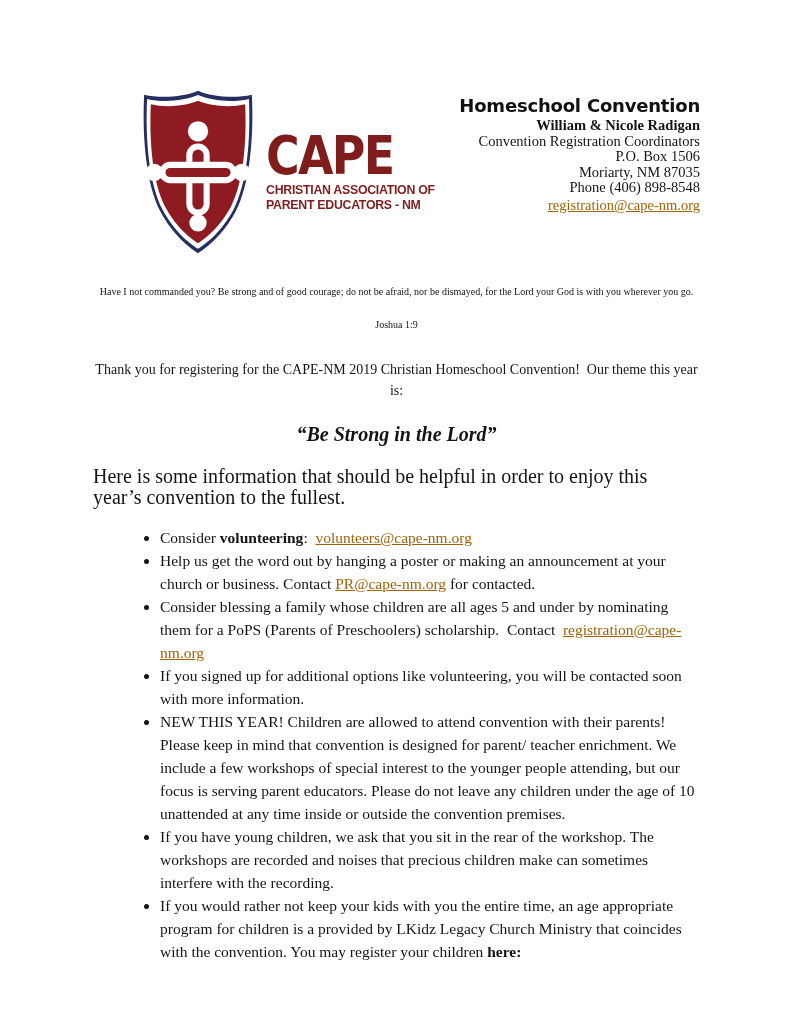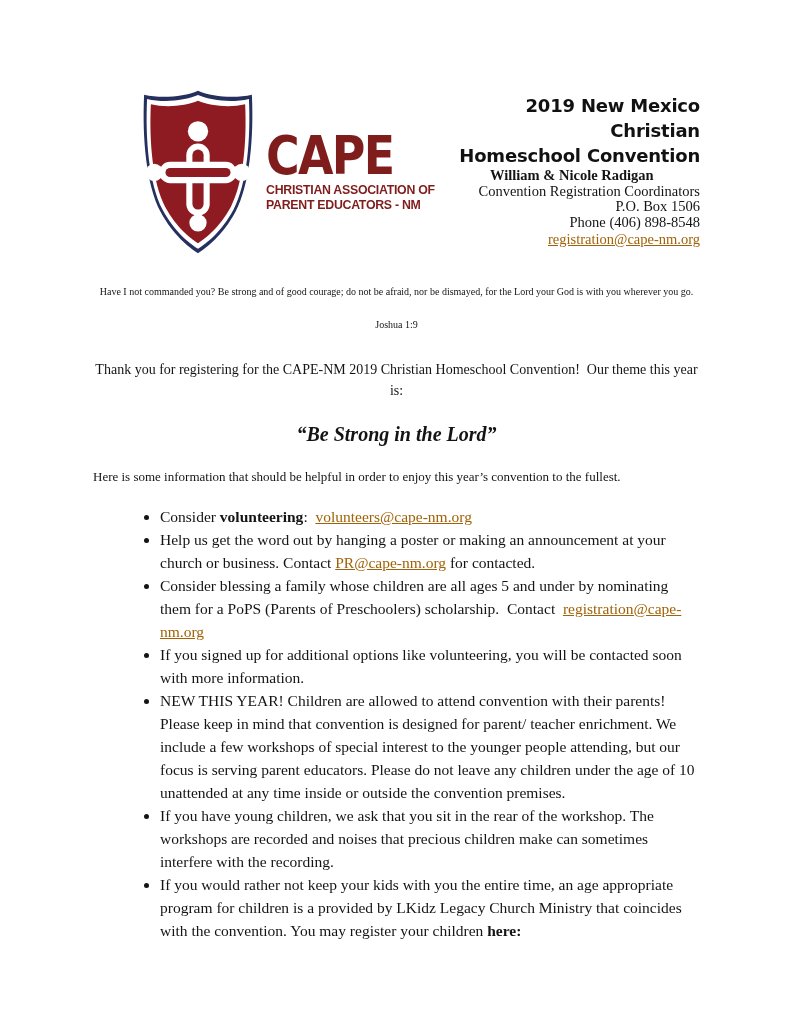--- a/index.html
+++ b/index.html
@@ -22,31 +22,31 @@
     transform: scaleX(0.95); transform-origin: left top; white-space: nowrap;
     margin-top: 2px;
   }
   .header-right { margin-left: auto; text-align: right; padding-top: 8px; }
   .conv-title {
     font-family: "DejaVu Sans", sans-serif; font-weight: bold;
     font-size: 18px; line-height: 25px; letter-spacing: -0.2px; color: #111;
   }
   .venue { font-size: 20px; line-height: 25px; margin-top: 2px; }
   .contact-line { font-size: 14.5px; line-height: 15.5px; }
-  .contact-line.bold { font-weight: bold; text-align: center; }
+  .contact-line.bold { font-weight: bold; }
   .link { color: #a16207; text-decoration: underline; cursor: pointer; }
   .header-email { font-size: 14.5px; line-height: 16px; display: inline-block; margin-top: 1px; }
 
   
   .content { padding: 0 91px 0 93px; }
   .pre { white-space: pre-wrap; }
   .scripture { margin-top: 12px; text-align: center; font-size: 10px; line-height: 33px; }
   .thankyou { margin-top: 18px; text-align: center; font-size: 14px; line-height: 21px; }
   .theme { margin-top: 22px; text-align: center; font-size: 20px; font-weight: bold; font-style: italic; }
-  .intro { margin-top: 20px; text-align: left; font-size: 13px; line-height: 21px; }
+  .intro { margin-top: 20px; text-align: left; font-size: 20px; line-height: 21px; }
 
   ul.bullets { margin-top: 18px; padding-left: 67px; list-style: disc; }
   ul.bullets > li { font-size: 15.5px; line-height: 23px; }
   .b { font-weight: bold; }
 </style>
 </head>
 <body>
 
 <div class="page">
 
@@ -71,25 +71,25 @@
         </g>
       </svg>
       <div class="logo-text">
         <div class="logo-acronym">CAPE</div>
         <div class="logo-tagline">CHRISTIAN ASSOCIATION OF</div>
         <div class="logo-tagline">PARENT EDUCATORS - NM</div>
       </div>
     </div>
 
     <div class="header-right">
-      <div class="conv-title">2019 New Mexico Christian</div>
       <div class="conv-title">Homeschool Convention</div>
       <div class="contact-line bold">William &amp; Nicole Radigan</div>
       <div class="contact-line">Convention Registration Coordinators</div>
       <div class="contact-line">P.O. Box 1506</div>
+      <div class="contact-line">Moriarty, NM 87035</div>
       <div class="contact-line">Phone (406) 898-8548</div>
       <a class="link header-email">registration@cape-nm.org</a>
     </div>
 
   </div>
 
   <div class="content">
 
     <p class="scripture pre">Have I not commanded you? Be strong and of good courage; do not be afraid, nor be dismayed, for the Lord your God is with you wherever you go. Joshua 1:9</p>
 

